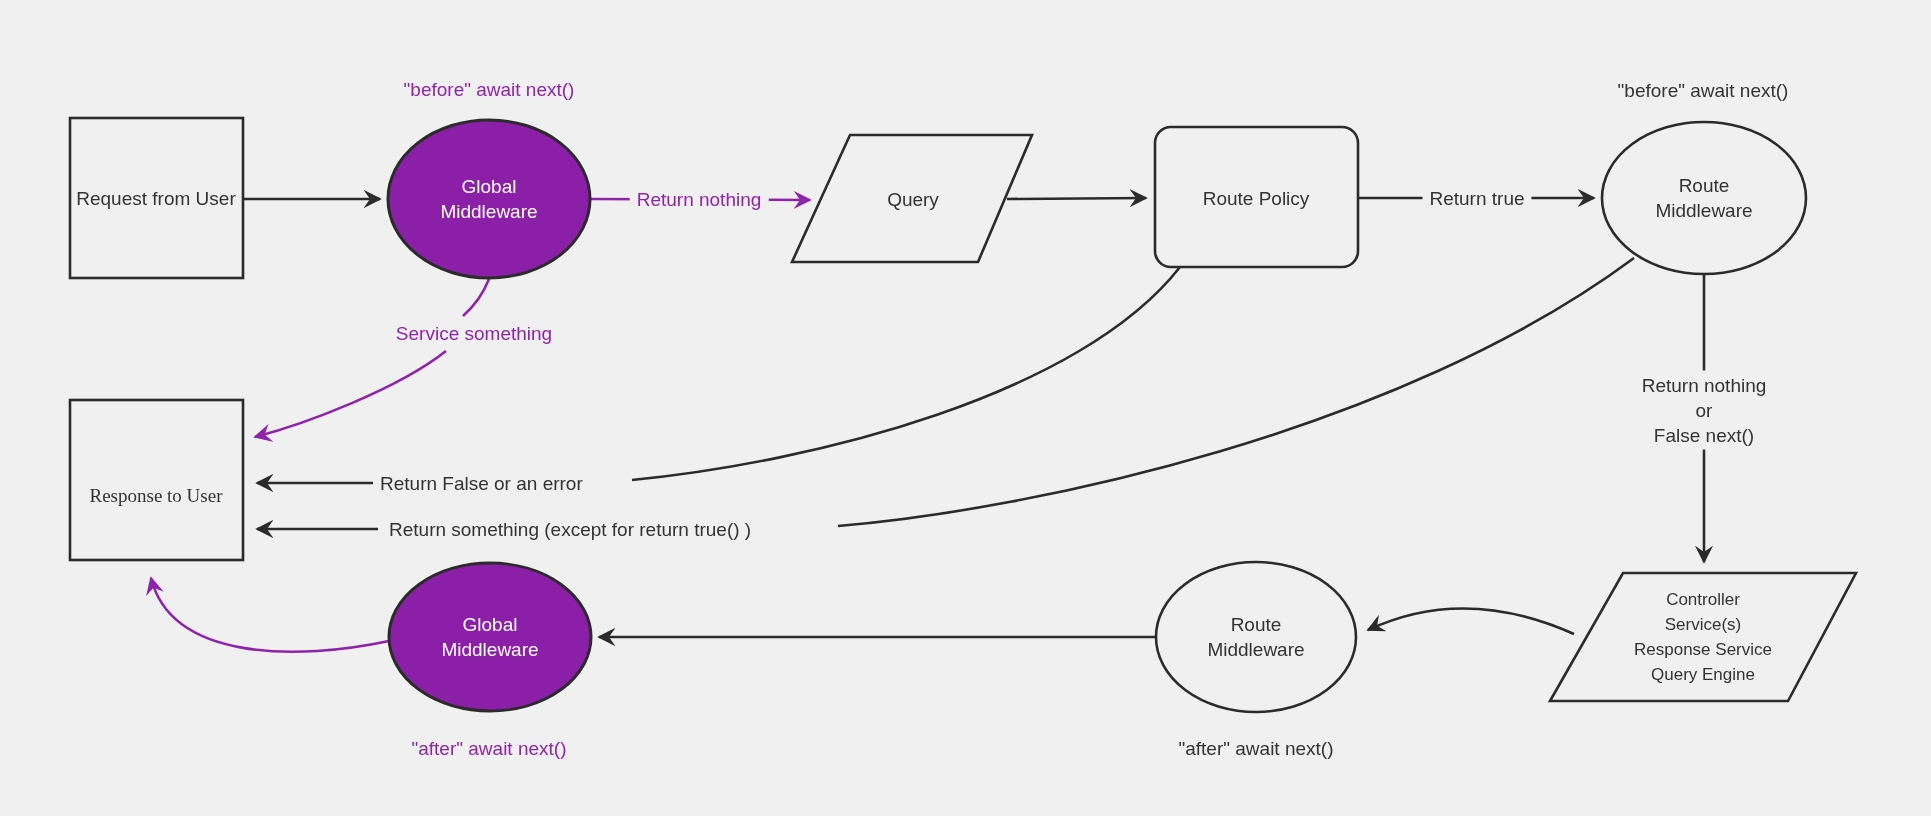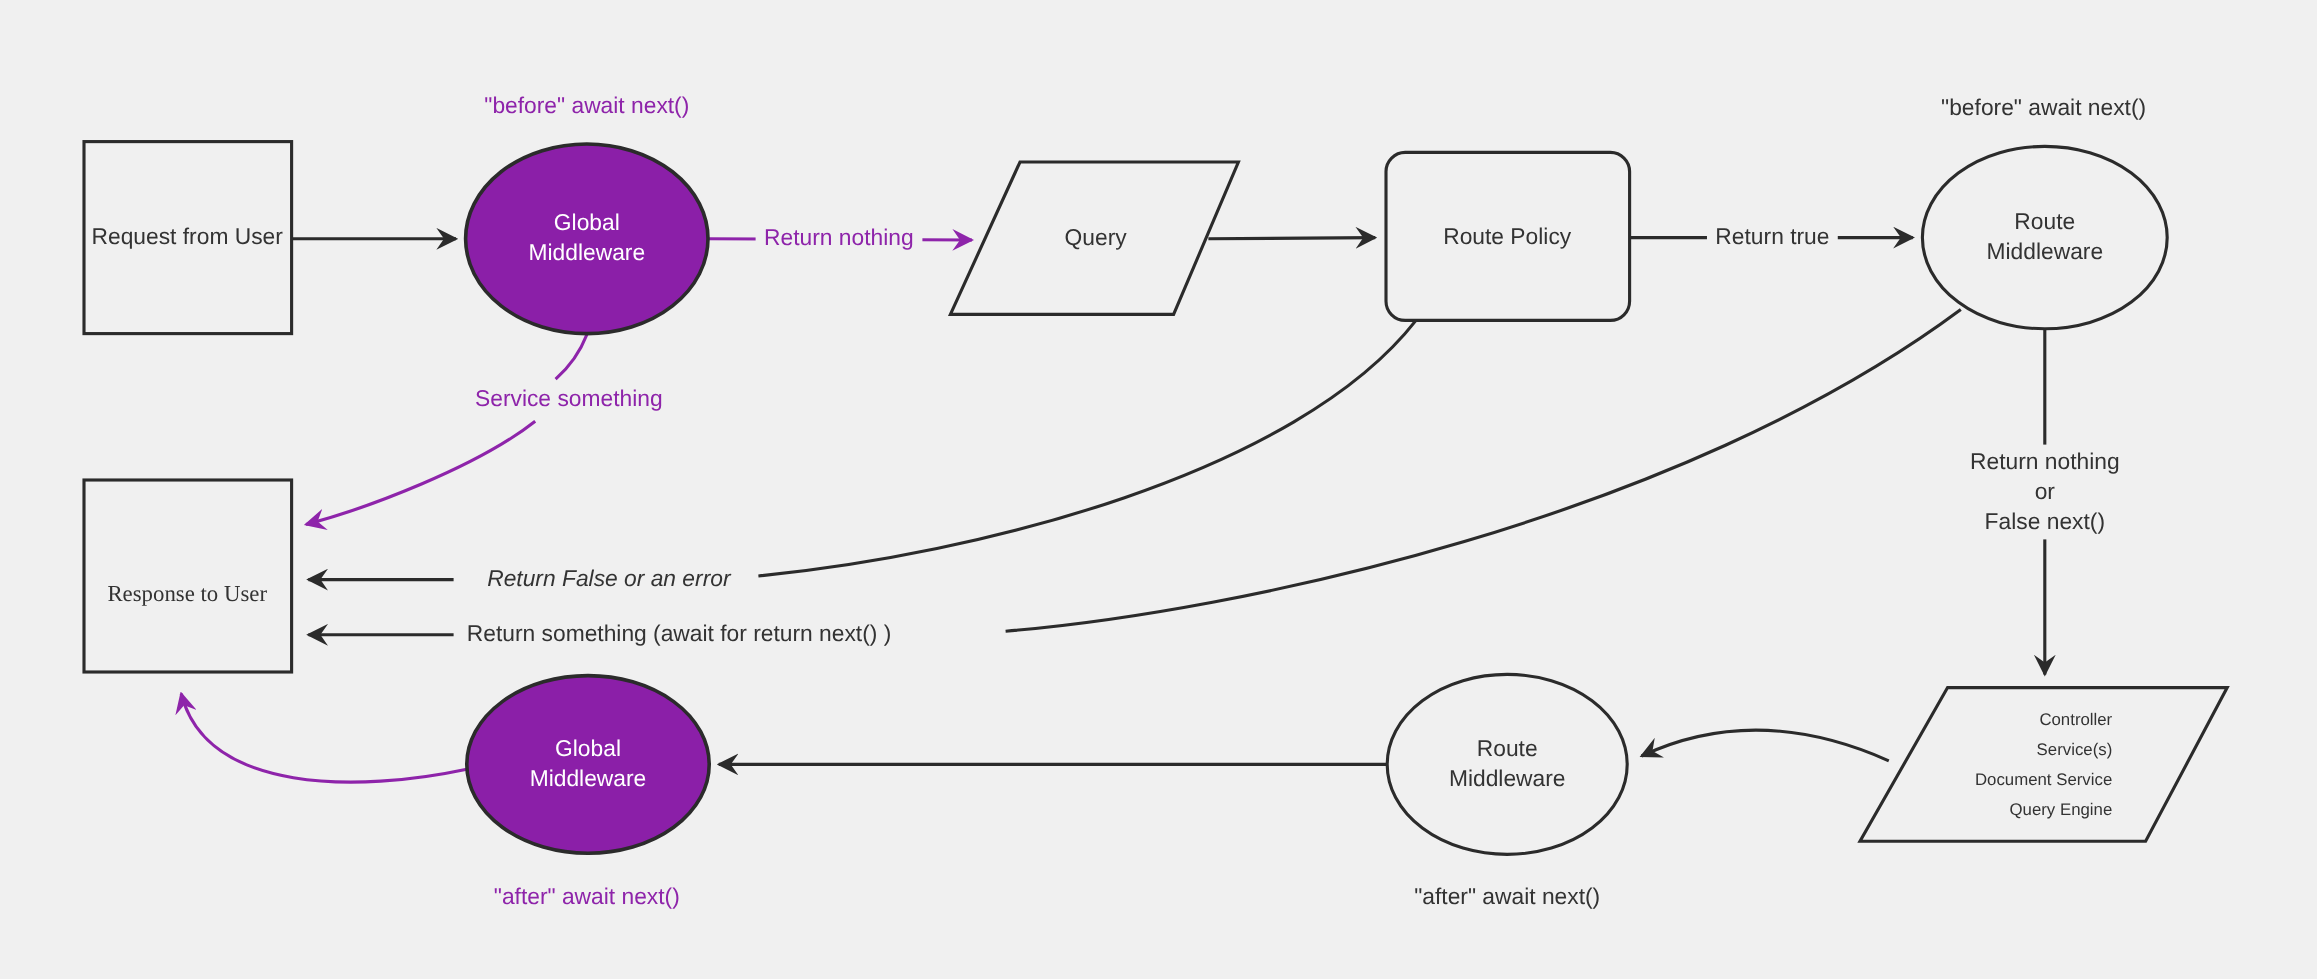--- a/index.html
+++ b/index.html
@@ -37,21 +37,21 @@
     line-height: 25px;
     color: var(--text-dark, #333333);
     text-align: center;
     white-space: nowrap;
   }
   .lbl.wrap { white-space: normal; }
   .lbl.purple { color: var(--purple-accent, #8e24aa); }
   .lbl.on-purple { color: #ffffff; font-weight: normal; }
   .lbl.masked { background: var(--canvas-bg, #f0f0f0); padding: 2px 7px; }
   .lbl.left-anchor { transform: translate(0, -50%); text-align: left; }
-  .lbl.small { font-size: 14px; line-height: 25px; text-align: right; }
+  .lbl.small { font-size: 17px; line-height: 25px; }
   .lbl .line { display: block; }
 </style>
 </head>
 <body>
 
 <div class="canvas">
 
   <svg class="layer" viewBox="0 0 1931 816">
     <defs>
       <marker id="arrow-black" viewBox="0 0 10 10" refX="9" refY="5" markerWidth="7" markerHeight="7" orient="auto">
@@ -89,35 +89,35 @@
   </svg>
 
   <div class="lbl wrap" style="left:156px; top:198px; width:160px;">Request from User</div>
   <div class="lbl wrap on-purple" style="left:489px; top:199px; width:125px;">Global Middleware</div>
   <div class="lbl" style="left:913px; top:199px;">Query</div>
   <div class="lbl" style="left:1256px; top:198px;">Route Policy</div>
   <div class="lbl wrap" style="left:1704px; top:198px; width:140px;">Route Middleware</div>
   <div class="lbl small" style="left:1703px; top:637px;">
     <span class="line">Controller</span>
     <span class="line">Service(s)</span>
-    <span class="line">Document Service</span>
+    <span class="line">Response Service</span>
     <span class="line">Query Engine</span>
   </div>
   <div class="lbl wrap" style="left:1256px; top:637px; width:140px;">Route Middleware</div>
   <div class="lbl wrap on-purple" style="left:490px; top:637px; width:125px;">Global Middleware</div>
   <div class="lbl wrap" style="left:156px; top:495px; width:160px;font-family:Liberation Serif, serif;">Response to User</div>
 
   <div class="lbl purple" style="left:489px; top:89px;">"before" await next()</div>
   <div class="lbl purple masked" style="left:699px; top:199px;">Return nothing</div>
   <div class="lbl masked" style="left:1477px; top:198px;">Return true</div>
   <div class="lbl" style="left:1703px; top:90px;">"before" await next()</div>
   <div class="lbl masked" style="left:1704px; top:410px;">
     <span class="line">Return nothing</span>
     <span class="line">or</span>
     <span class="line">False next()</span>
   </div>
   <div class="lbl purple masked" style="left:474px; top:333px;">Service something</div>
-  <div class="lbl left-anchor masked" style="left:399px; top:483px;font-style:italic;">Return False or an error</div>
-  <div class="lbl left-anchor masked" style="left:382px; top:529px;">Return something (await for return next() )</div>
+  <div class="lbl left-anchor masked" style="left:373px; top:483px;">Return False or an error</div>
+  <div class="lbl left-anchor masked" style="left:382px; top:529px;">Return something (except for return true() )</div>
   <div class="lbl" style="left:1256px; top:748px;">"after" await next()</div>
   <div class="lbl purple" style="left:489px; top:748px;">"after" await next()</div>
 
 </div>
 
 </body></html>

